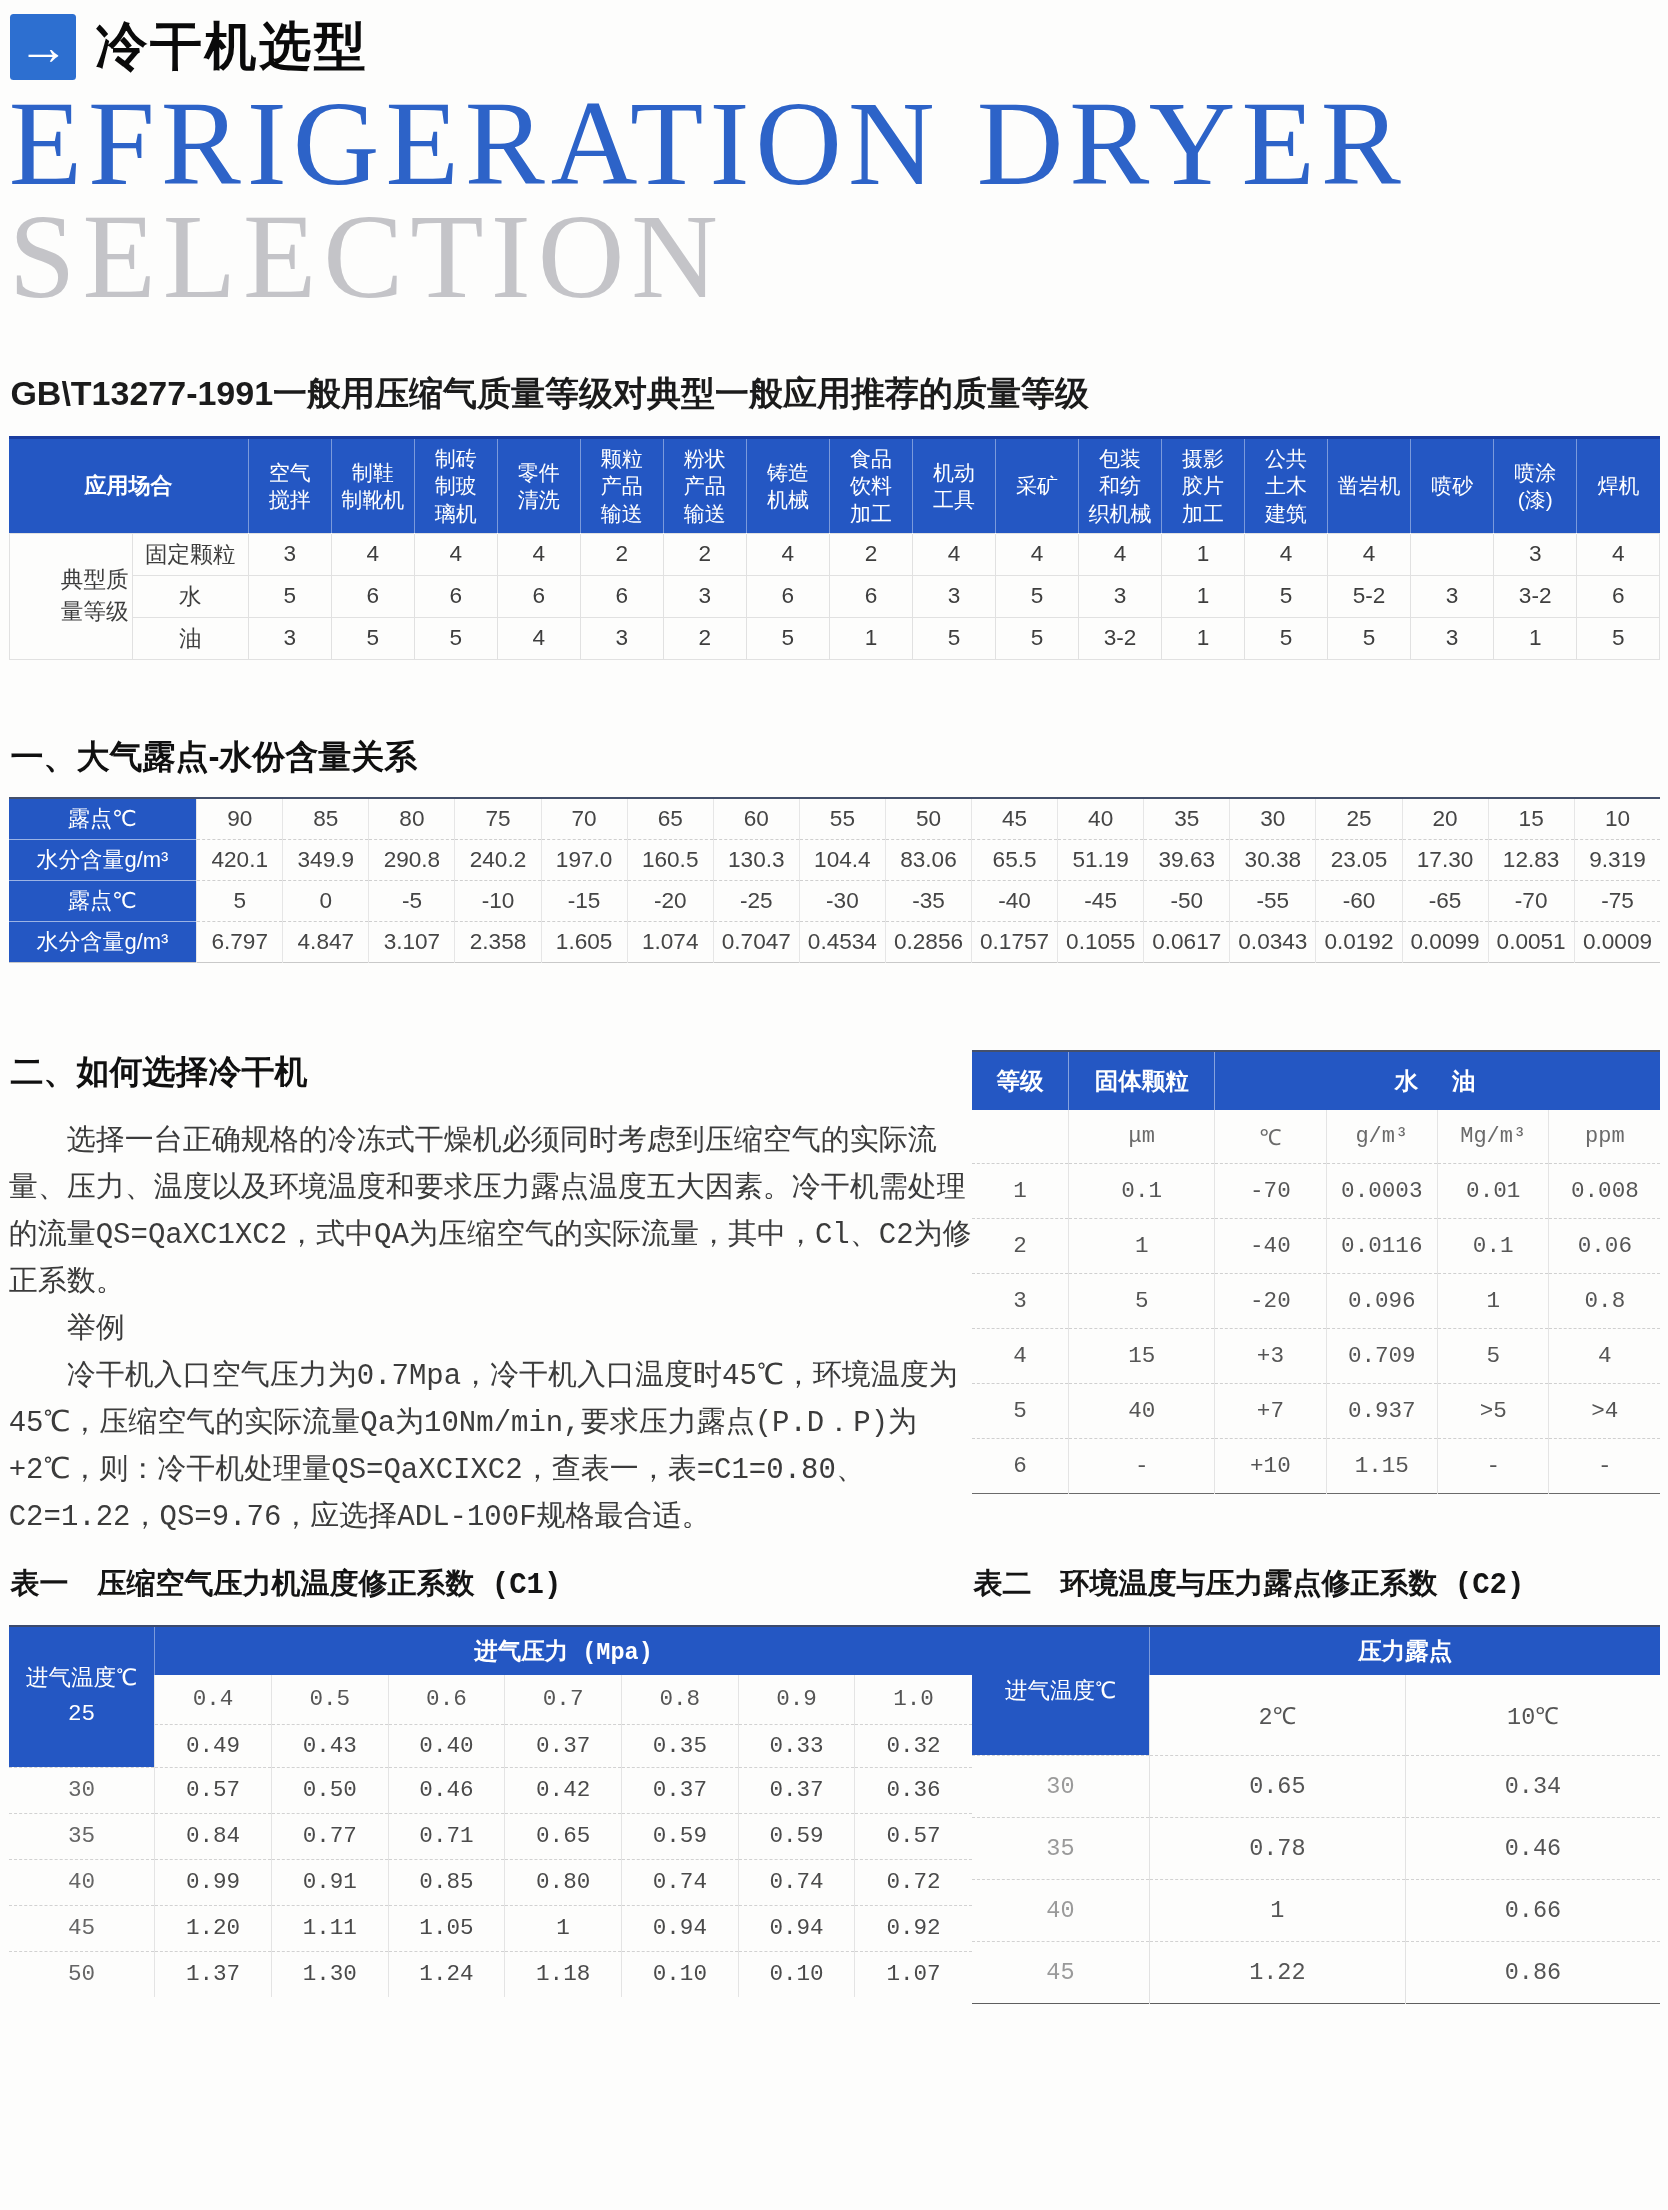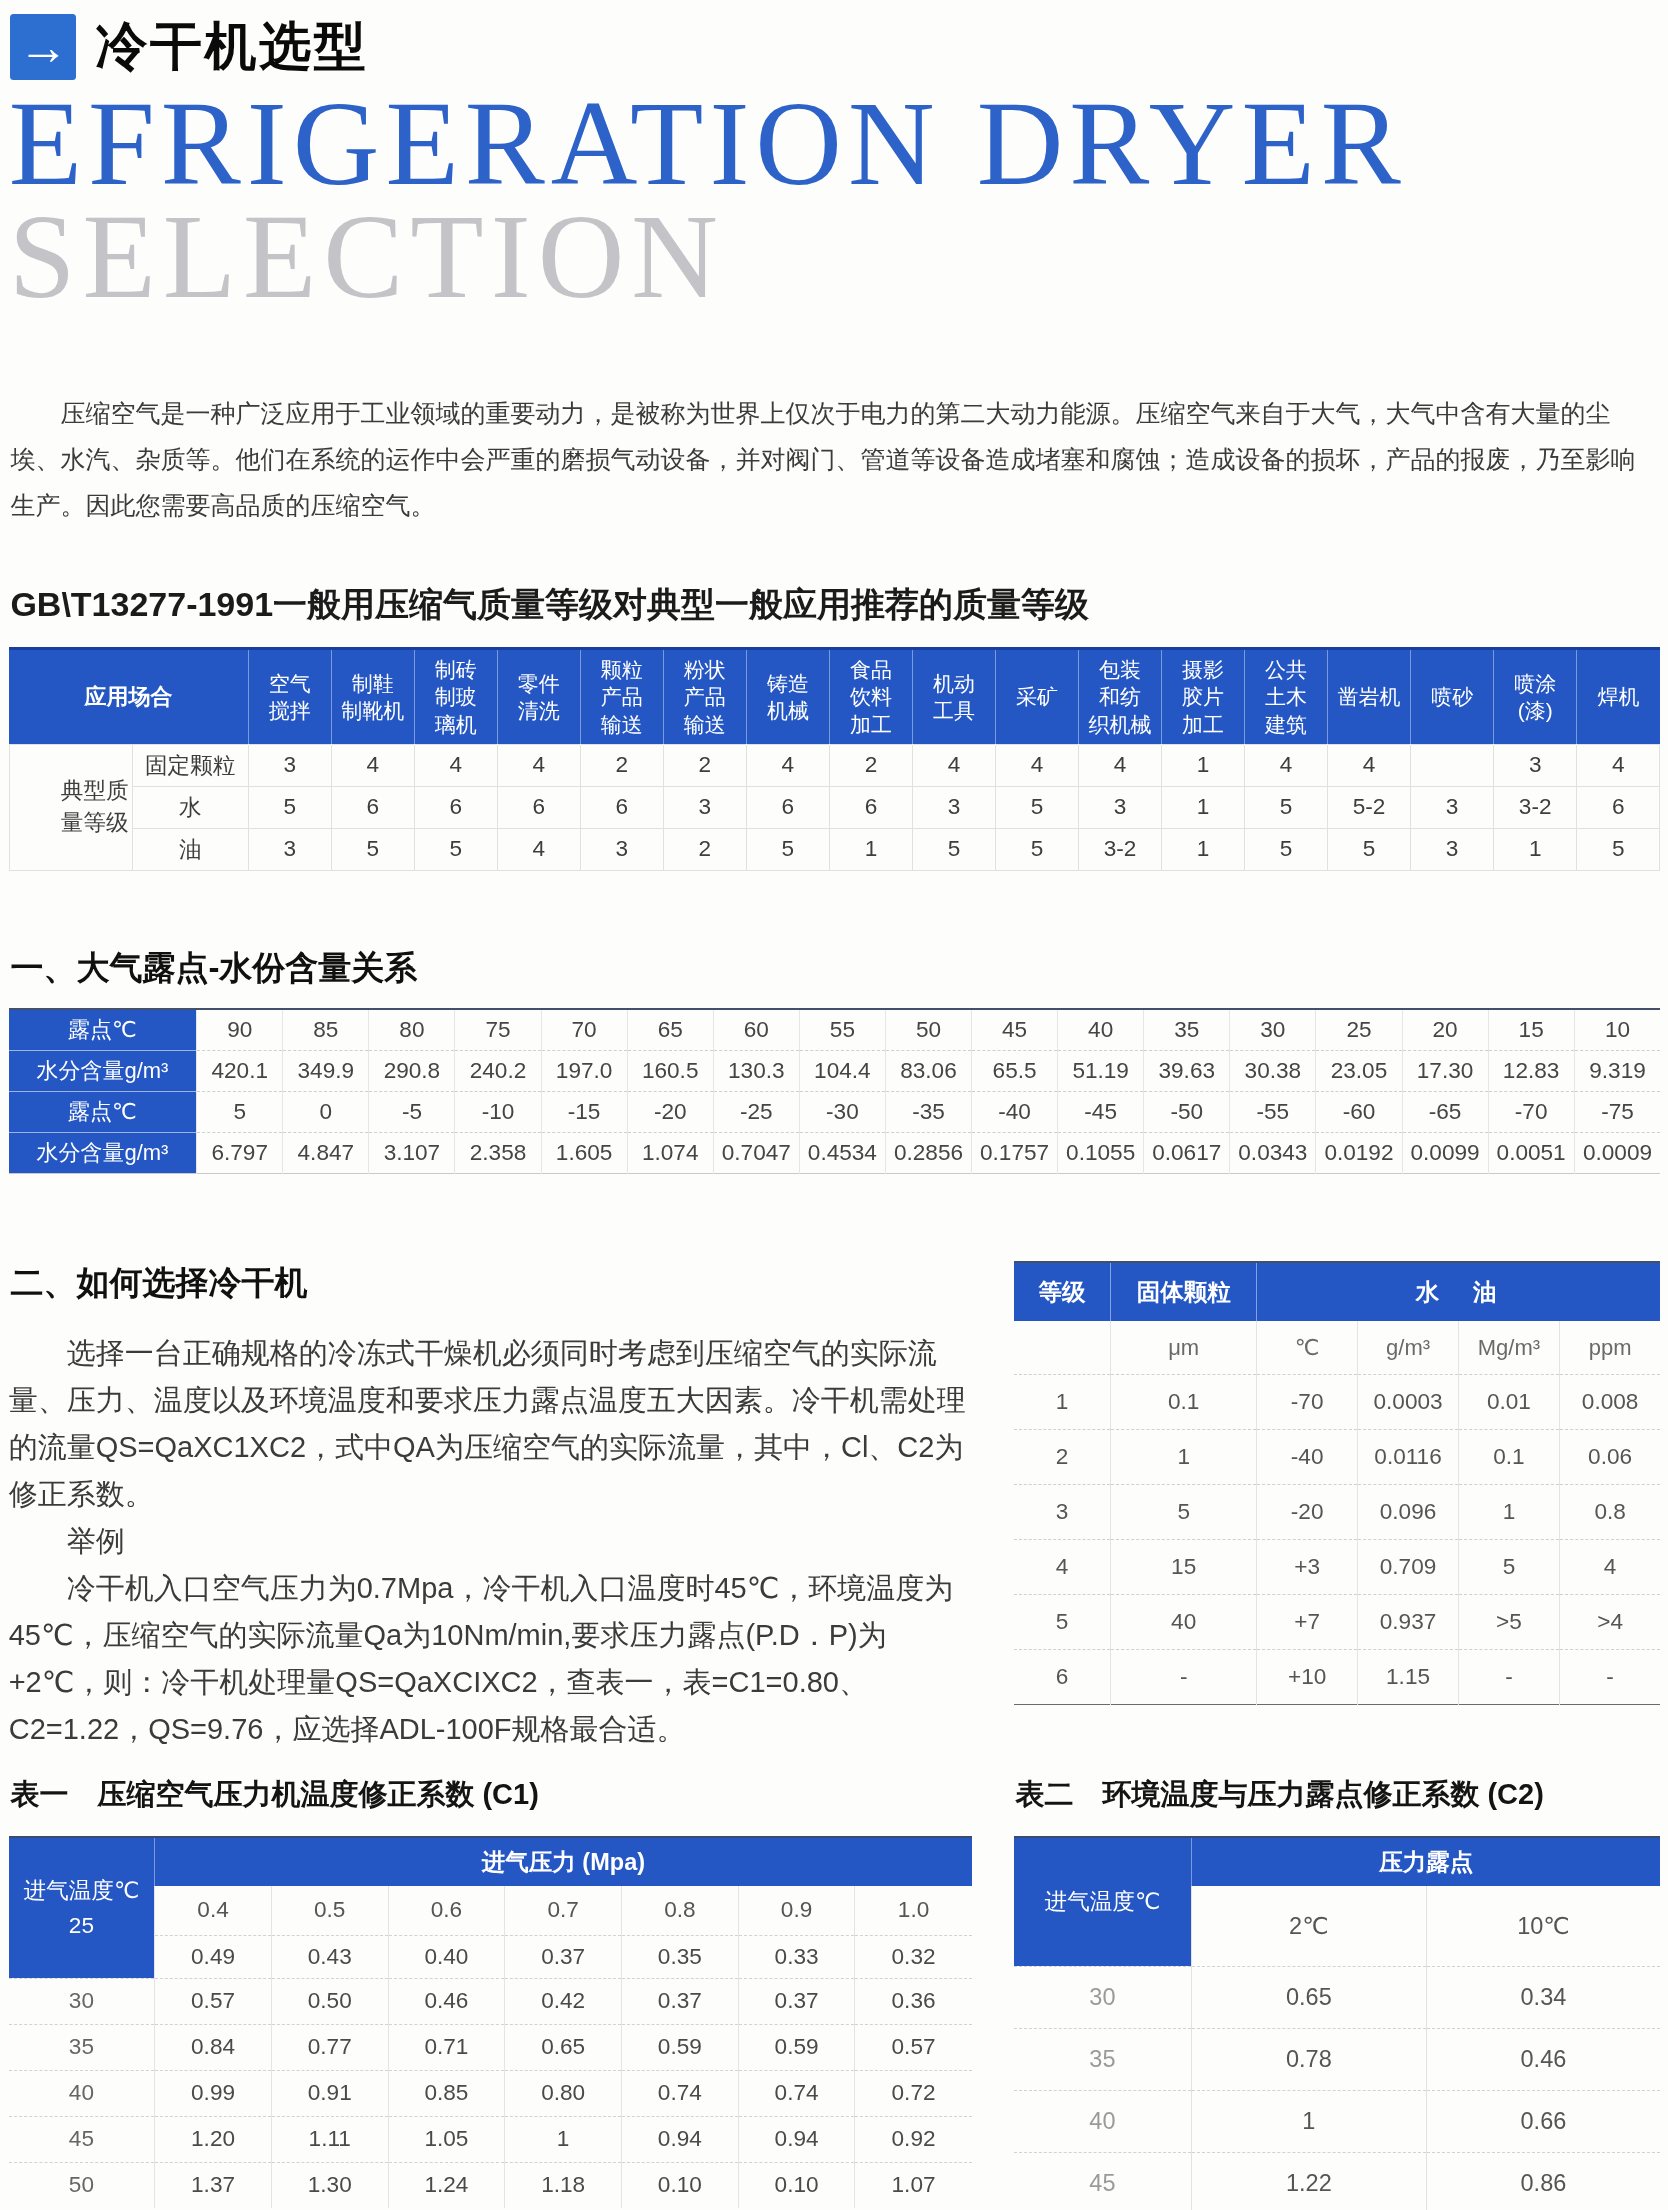--- a/index.html
+++ b/index.html
@@ -56,21 +56,21 @@
 
   
   .sec-title { font-size:33px; font-weight:600; color:#101010; margin:75px 0 17.4px 1.7px; }
 
   
   .dew-table { border-top:2.6px solid #44506b; border-bottom:0.9px solid #c9c9c9; }
   .dew-label { height:41px; font-size:22px; font-weight:500; border-top:0.9px solid rgba(255,255,255,.55); }
   .dew-val { font-size:22.6px; color:#454545; border-left:0.9px solid #e6e6e6; border-top:0.9px dashed #cfcfcf; }
 
   
-  .cols { display:flex; gap:42px; align-items:flex-start; margin-top:87px; }
+  .cols { display:flex; align-items:flex-start; margin-top:87px;font-family:Liberation Mono, monospace; }
   .cols .sec-title { margin-top:0; }
   .col-left { width:963px; flex:none; }
   .col-right { flex:1; min-width:0; }
 
   .body-p { font-size:29px; line-height:1.62; color:#3b3b3b; text-indent:2em; margin:0; }
   .guide-paras { margin-top:24px; }
 
   
   .iso-title { font-size:32px; font-weight:700; color:#0e0e0e; margin:0 0 43px 0; }
   .iso-table { border-top:2.6px solid #44506b; border-bottom:1.7px solid #6b6b6b; }
@@ -106,21 +106,20 @@
 <div class="page">
 
   <div class="hdr">
     <div class="hdr-icon">→</div>
     <div class="hdr-title">冷干机选型</div>
   </div>
 
   <div class="hero1">EFRIGERATION DRYER</div>
   <div class="hero2">SELECTION</div>
 
-  <p class="intro">压缩空气是一种广泛应用于工业领域的重要动力，是被称为世界上仅次于电力的第二大动力能源。压缩空气来自于大气，大气中含有大量的尘埃、水汽、杂质等。他们在系统的运作中会严重的磨损气动设备，并对阀门、管道等设备造成堵塞和腐蚀；造成设备的损坏，产品的报废，乃至影响生产。因此您需要高品质的压缩空气。</p>
 
   <h2 class="gb-title">GB\T13277-1991一般用压缩气质量等级对典型一般应用推荐的质量等级</h2>
   <table class="gb-table">
     <colgroup>
         <col style="width:123px">
         <col style="width:116px">
       </colgroup>
     <tbody>
       <tr class="gb-head blue">
         <th class="gb-corner" colspan="2">应用场合</th>

